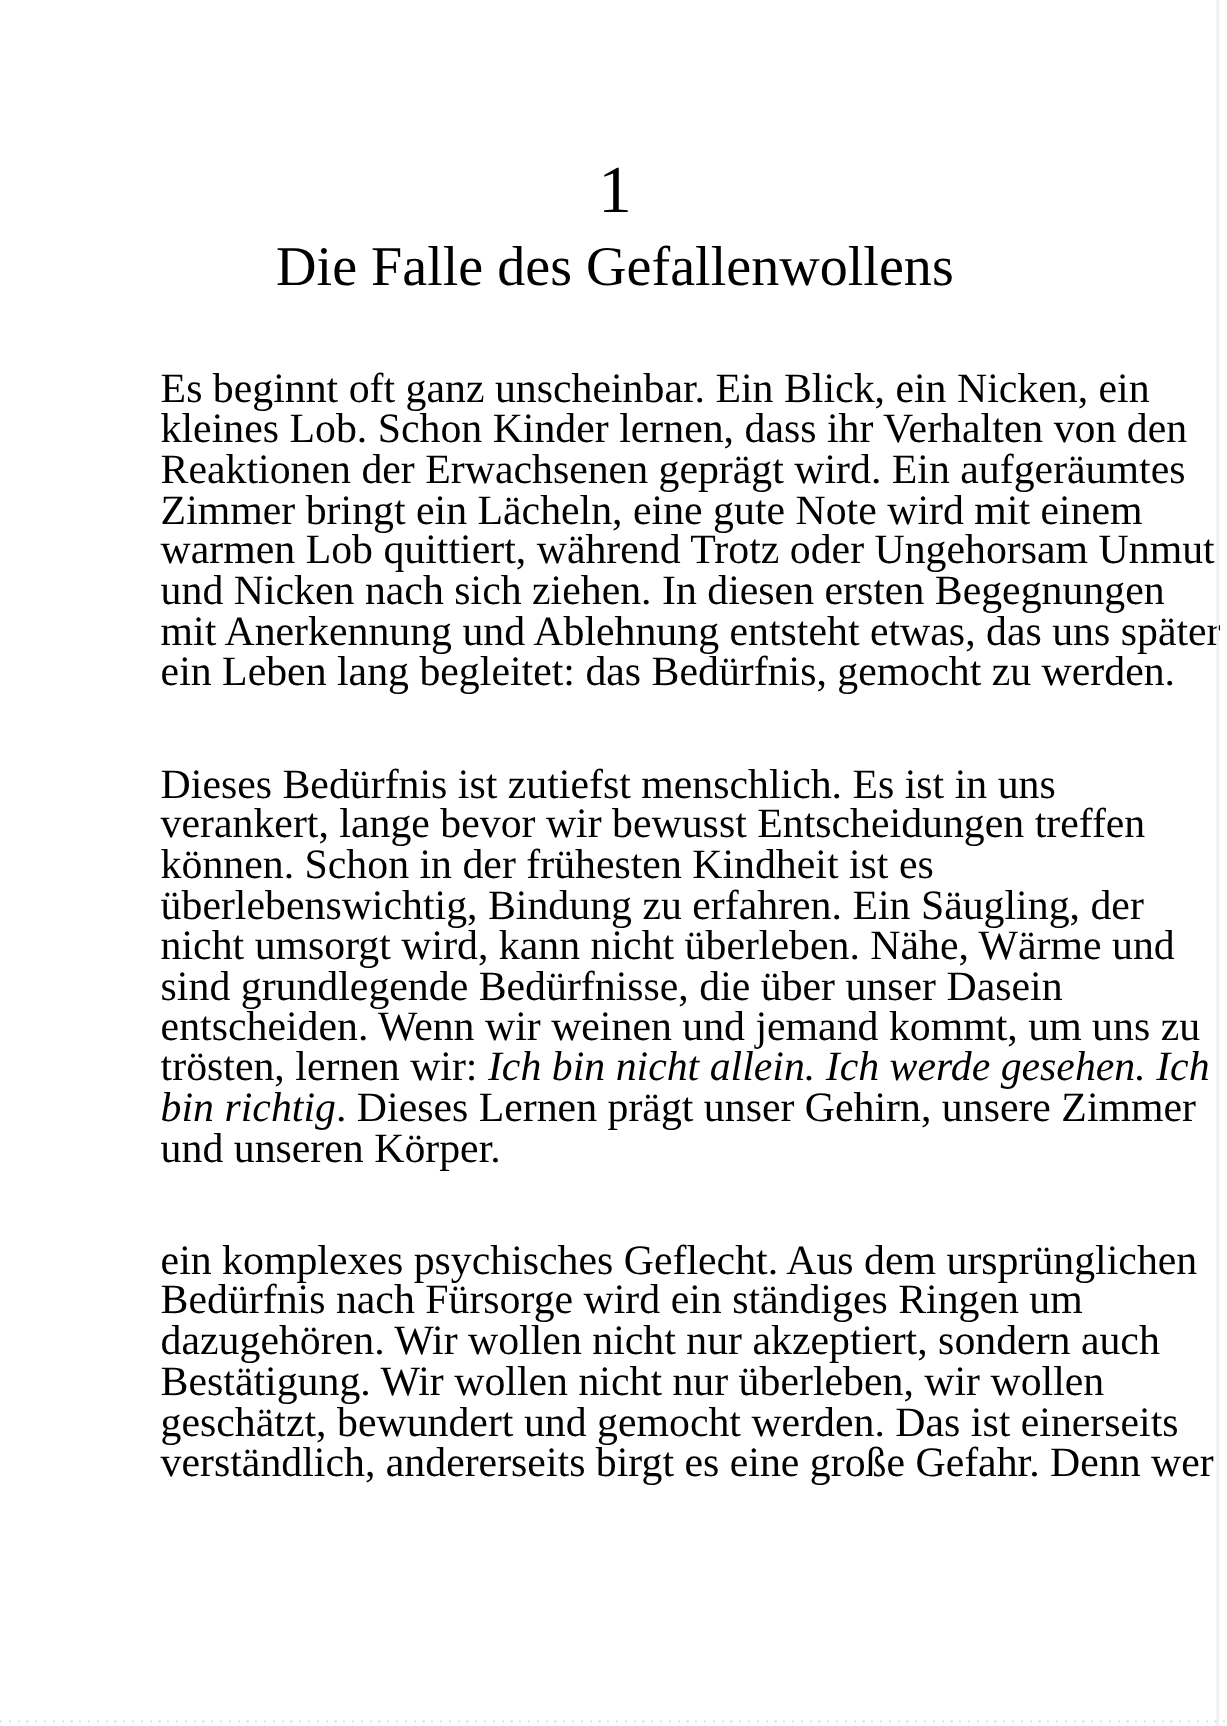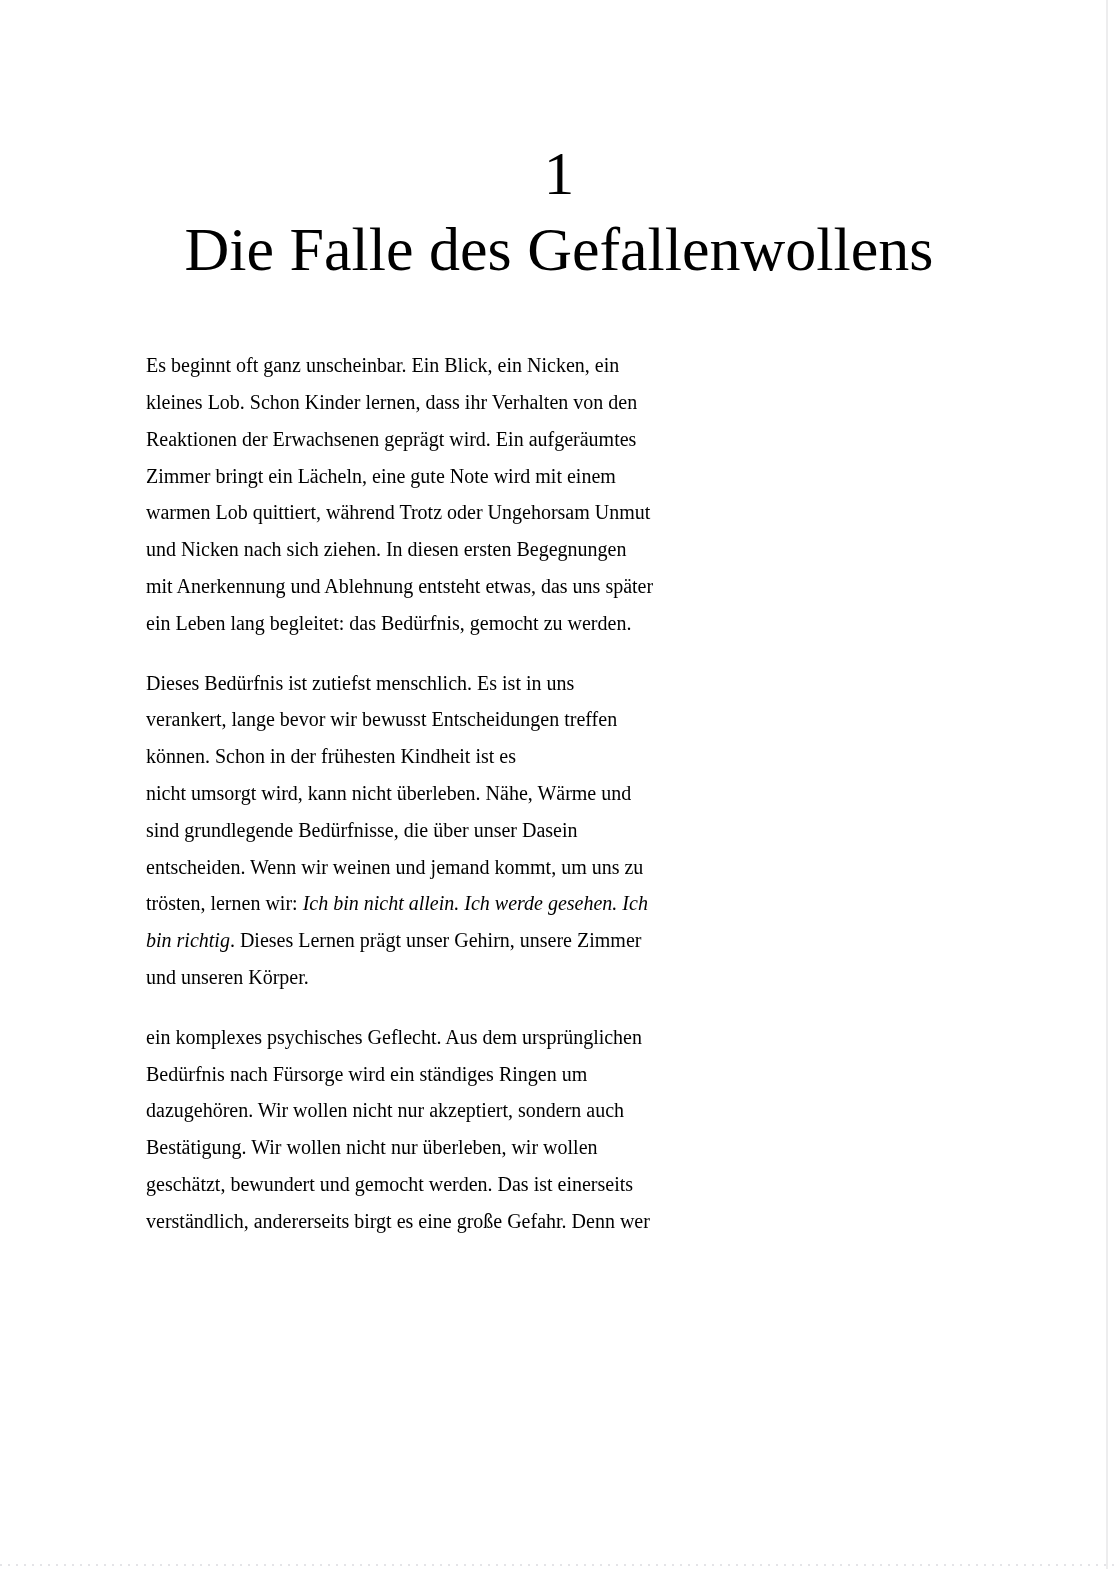--- a/index.html
+++ b/index.html
@@ -26,36 +26,36 @@
   }
   .chapter-number {
     margin: 140px 0 0 0;
     font-size: 61px;
     line-height: 1.1;
     font-weight: normal;
     text-align: center;
   }
   .chapter-title {
     margin: 8px 0 0 0;
-    font-size: 62px;
+    font-size: 51px;
     line-height: 1.1;
     font-weight: normal;
     text-align: center;
     letter-spacing: 0;
   }
   .body-text {
     margin-top: 64px;
-    font-size: 20px;
+    font-size: 38px;
     line-height: 36.8px;
   }
   .body-text p {
     margin: 0;
   }
   .body-text p + p {
-    margin-top: 23px;
+    margin-top: 65px;
   }
   .line {
     display: block;
     white-space: nowrap;
   }
   .line em {
   }
   .page-edge-line {
     position: absolute;
     top: 0;
@@ -93,20 +93,21 @@
           <span class="line"><span>Zimmer bringt ein Lächeln, eine gute Note wird mit einem</span></span>
           <span class="line"><span>warmen Lob quittiert, während Trotz oder Ungehorsam Unmut</span></span>
           <span class="line"><span>und Nicken nach sich ziehen. In diesen ersten Begegnungen</span></span>
           <span class="line"><span>mit Anerkennung und Ablehnung entsteht etwas, das uns später</span></span>
           <span class="line"><span>ein Leben lang begleitet: das Bedürfnis, gemocht zu werden.</span></span>
         </p>
         <p>
           <span class="line"><span>Dieses Bedürfnis ist zutiefst menschlich. Es ist in uns</span></span>
           <span class="line"><span>verankert, lange bevor wir bewusst Entscheidungen treffen</span></span>
           <span class="line"><span>können. Schon in der frühesten Kindheit ist es</span></span>
+          <span class="line"><span>überlebenswichtig, Bindung zu erfahren. Ein Säugling, der</span></span>
           <span class="line"><span>nicht umsorgt wird, kann nicht überleben. Nähe, Wärme und</span></span>
           <span class="line"><span>sind grundlegende Bedürfnisse, die über unser Dasein</span></span>
           <span class="line"><span>entscheiden. Wenn wir weinen und jemand kommt, um uns zu</span></span>
           <span class="line"><span>trösten, lernen wir: </span><em>Ich bin nicht allein. Ich werde gesehen. Ich</em></span>
           <span class="line"><em>bin richtig</em><span>. Dieses Lernen prägt unser Gehirn, unsere Zimmer</span></span>
           <span class="line"><span>und unseren Körper.</span></span>
         </p>
         <p>
           <span class="line"><span>ein komplexes psychisches Geflecht. Aus dem ursprünglichen</span></span>
           <span class="line"><span>Bedürfnis nach Fürsorge wird ein ständiges Ringen um</span></span>

